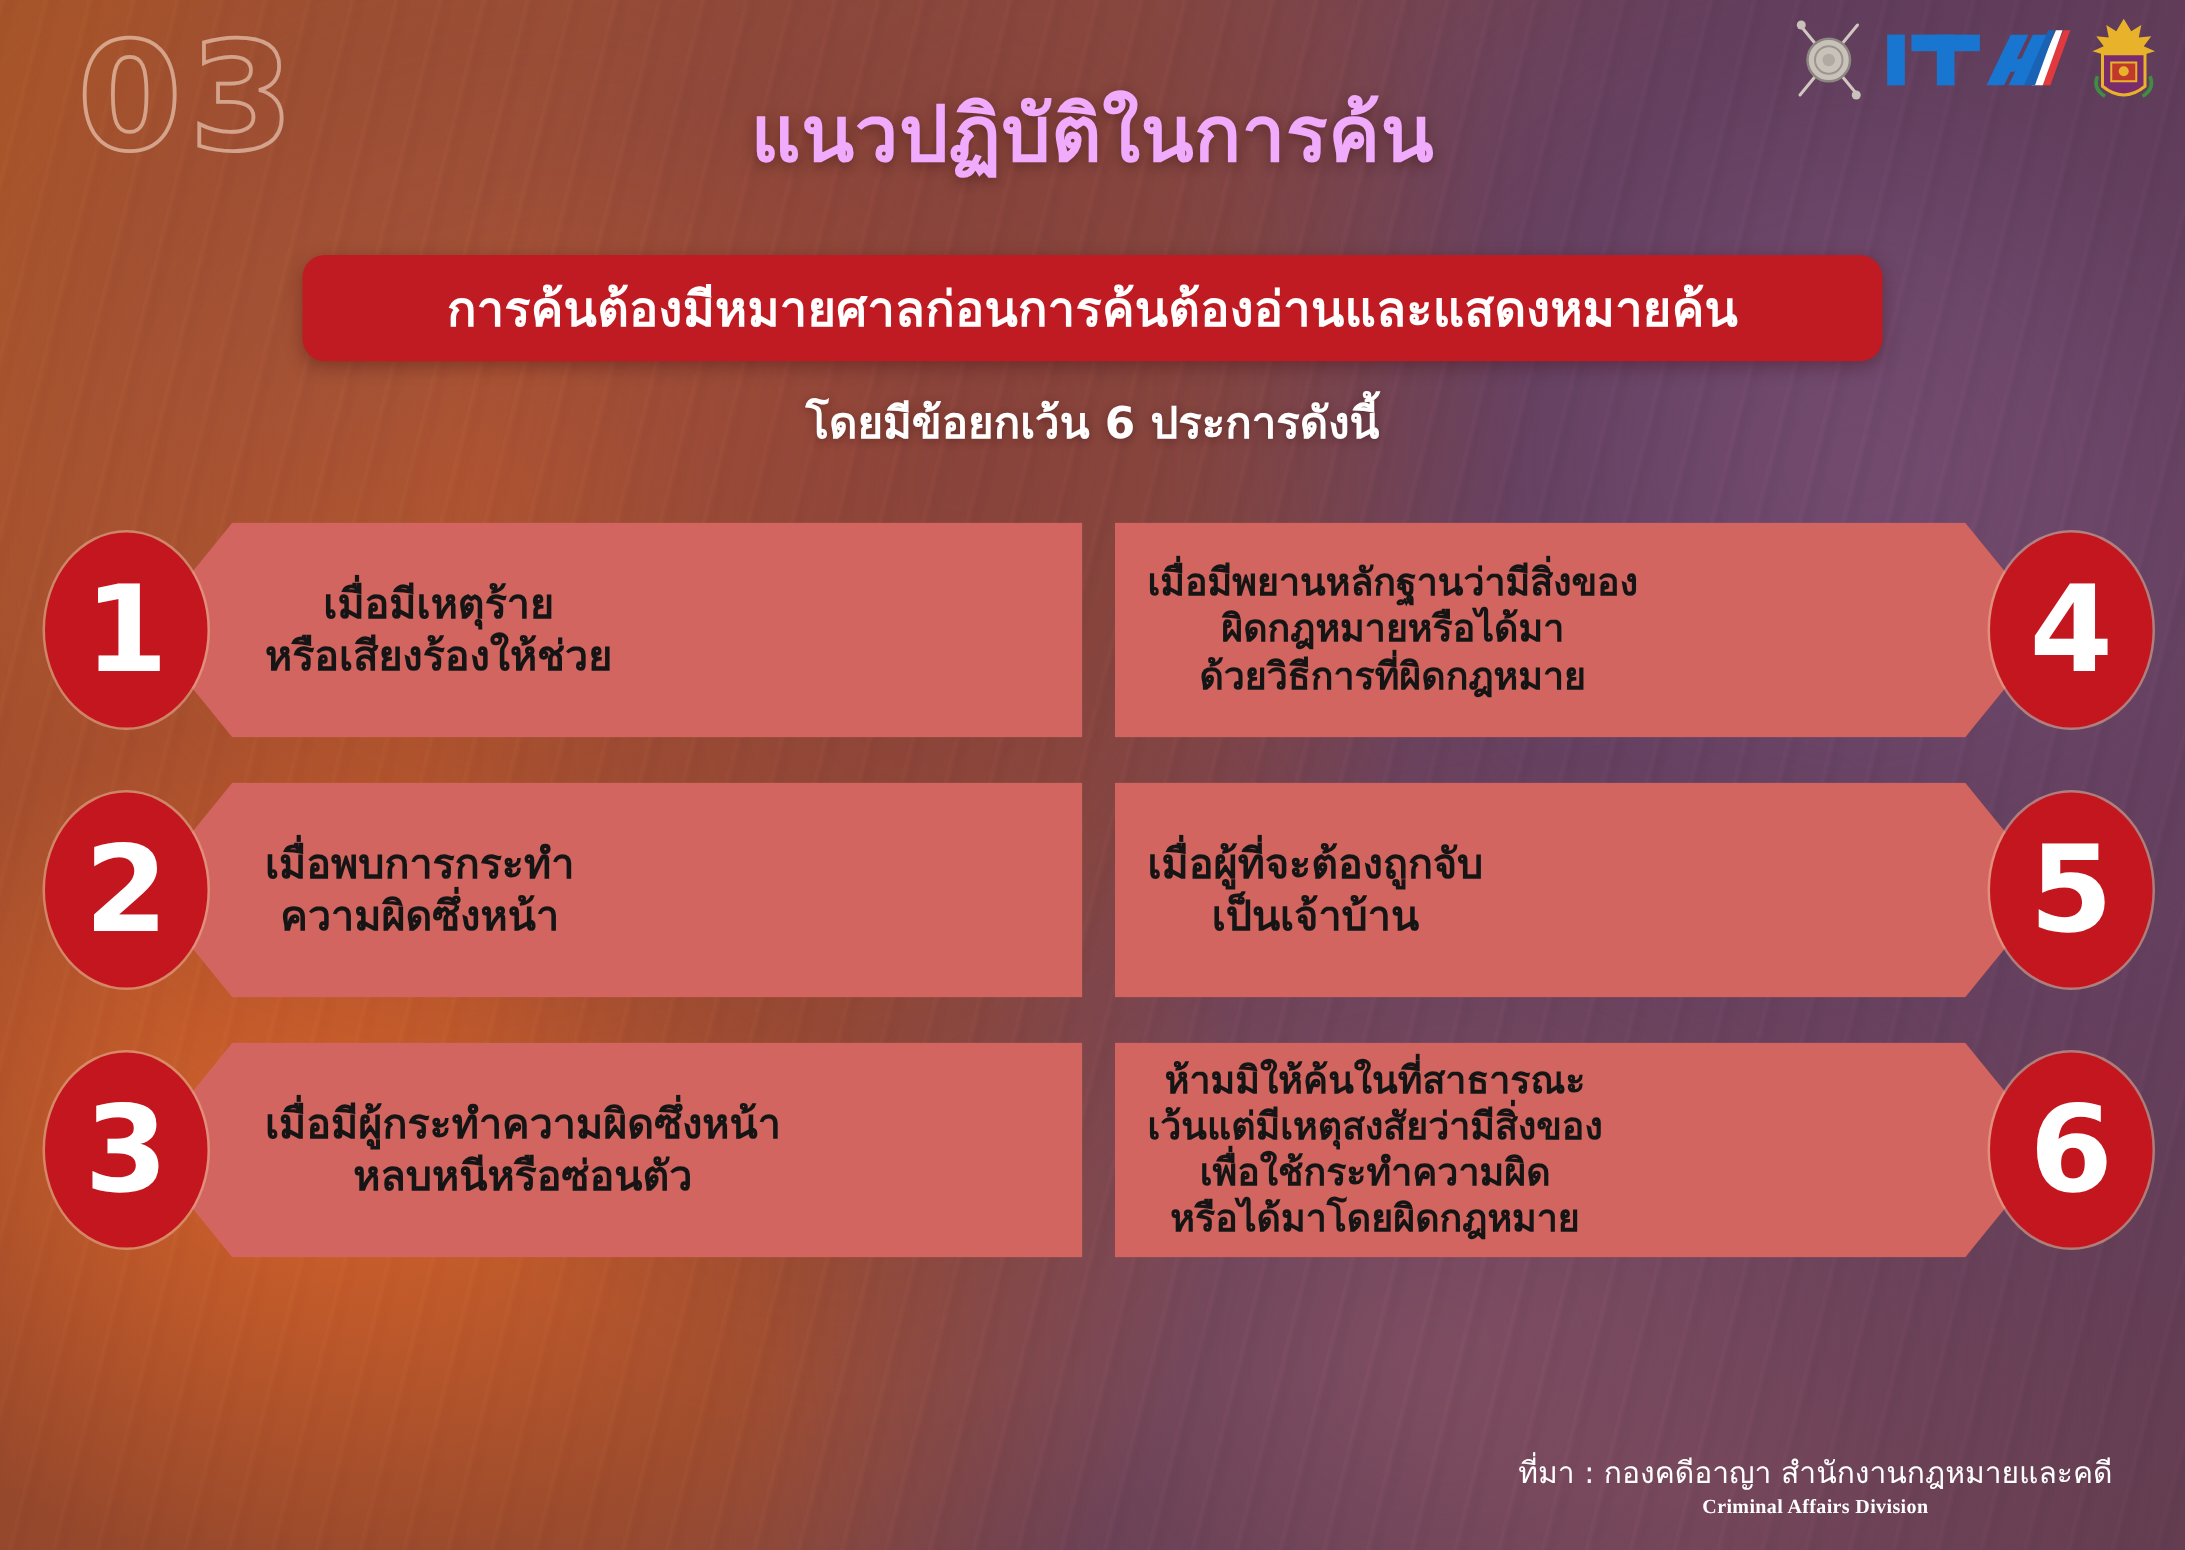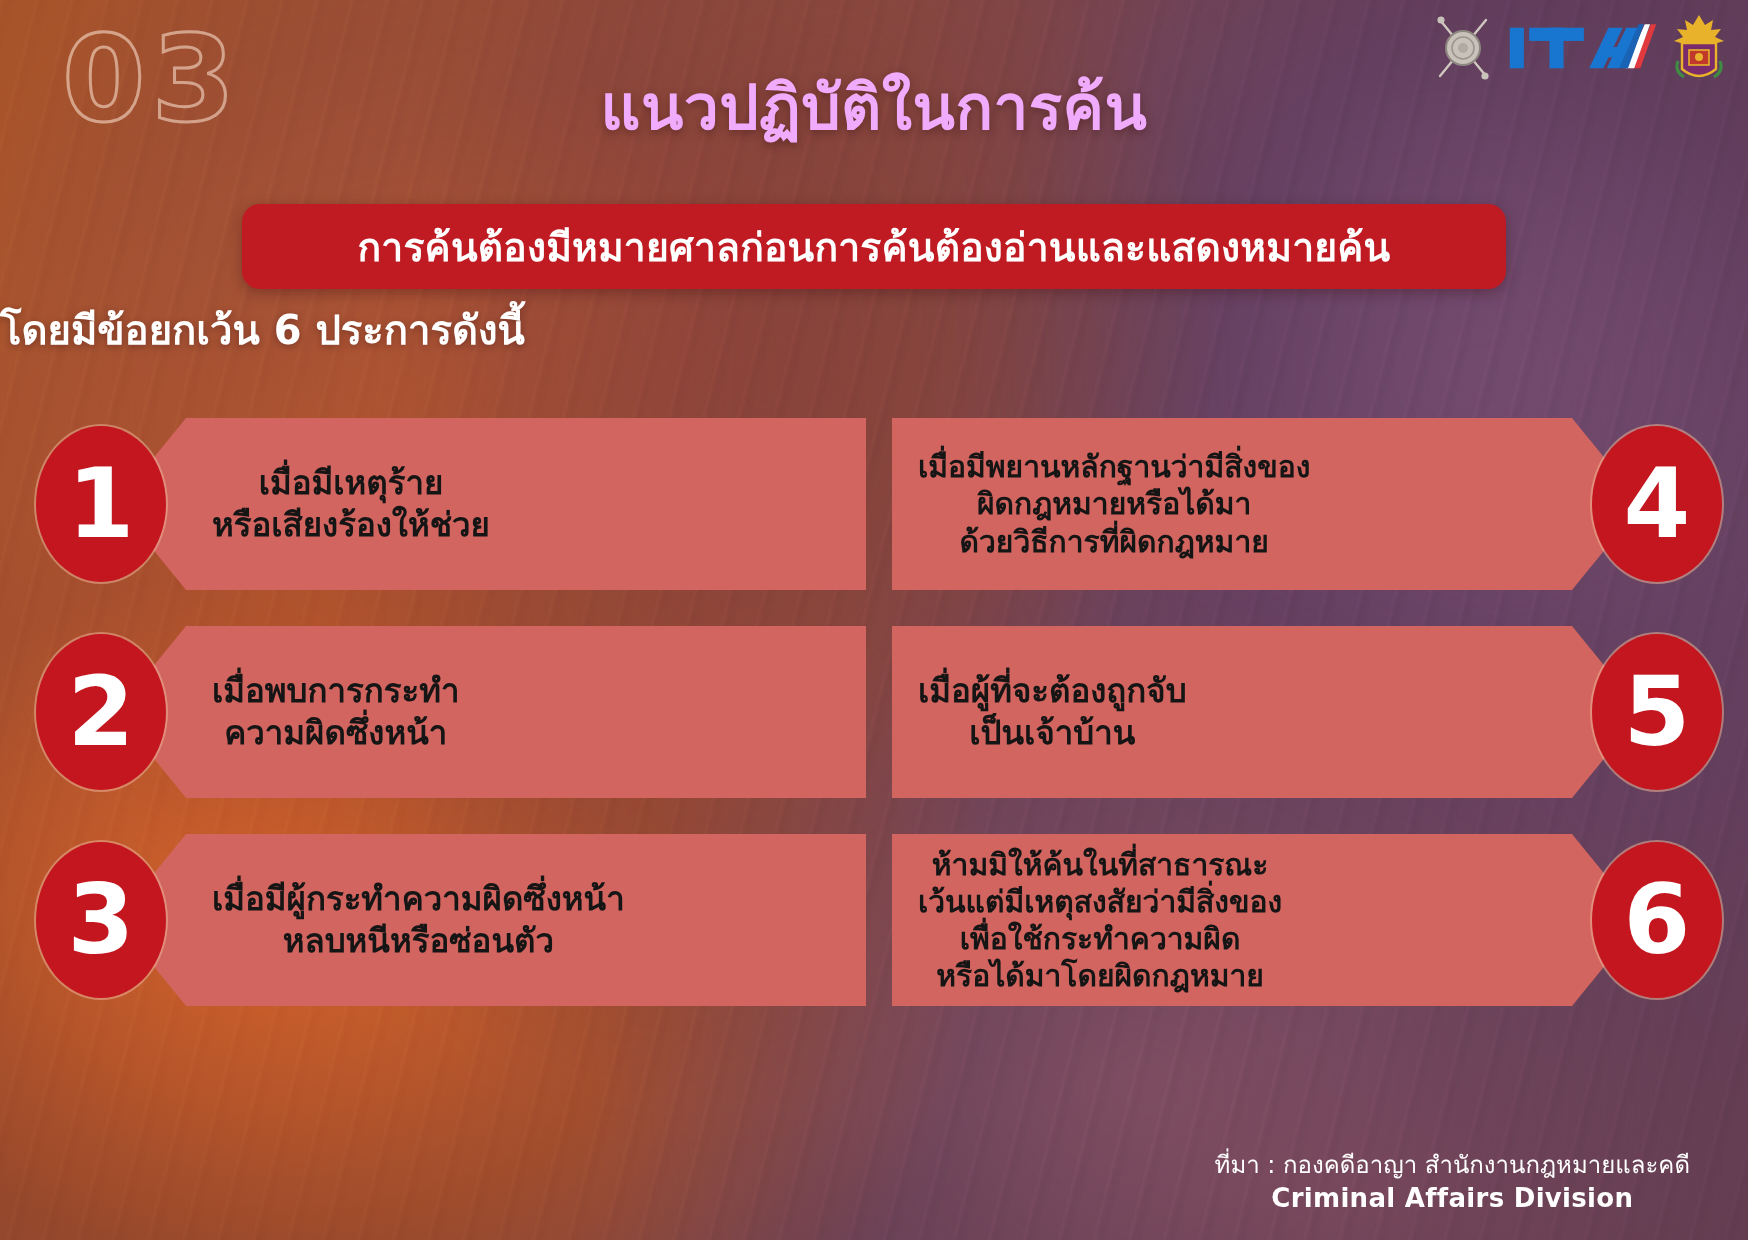--- a/index.html
+++ b/index.html
@@ -144,24 +144,24 @@
   .banner-text {
     color: #ffffff;
     font-size: 39px;
     font-weight: 700;
     white-space: nowrap;
     letter-spacing: 0.2px;
   }
 
   .subtitle {
     position: absolute;
-    left: 0; right: 0; top: 298px;
-    text-align: left;
+    left: 0; right: 0; top: 310px;
+    text-align: center;
     color: #ffffff;
-    font-size: 40px;
+    font-size: 35px;
     font-weight: 600;
     text-shadow: 0 2px 7px rgba(60,20,20,0.40);
   }
 
   
   .grid {
     position: absolute;
     left: 40px; right: 30px; top: 400px;
     display: grid;
     grid-template-columns: 1fr 1fr;
@@ -232,21 +232,21 @@
   
   .footer {
     position: absolute;
     right: 58px; bottom: 24px;
     text-align: center;
     color: #ffffff;
     line-height: 1.34;
     margin-top: 12px;
   }
   .footer-source { font-size: 24px; font-weight: 500; }
-  .footer-en { font-size: 26px; font-weight: 600; letter-spacing: 0.3px; }
+  .footer-en { font-size: 16px; font-weight: 600; letter-spacing: 0.3px; font-family: Liberation Serif, serif; }
 </style>
 </head>
 <body>
 
 <div id="poster">
 
   <div class="bg-base"></div>
   <div class="bg-swirl-a"></div>
   <div class="bg-swirl-b"></div>
   <div class="bg-swirl-c"></div>

